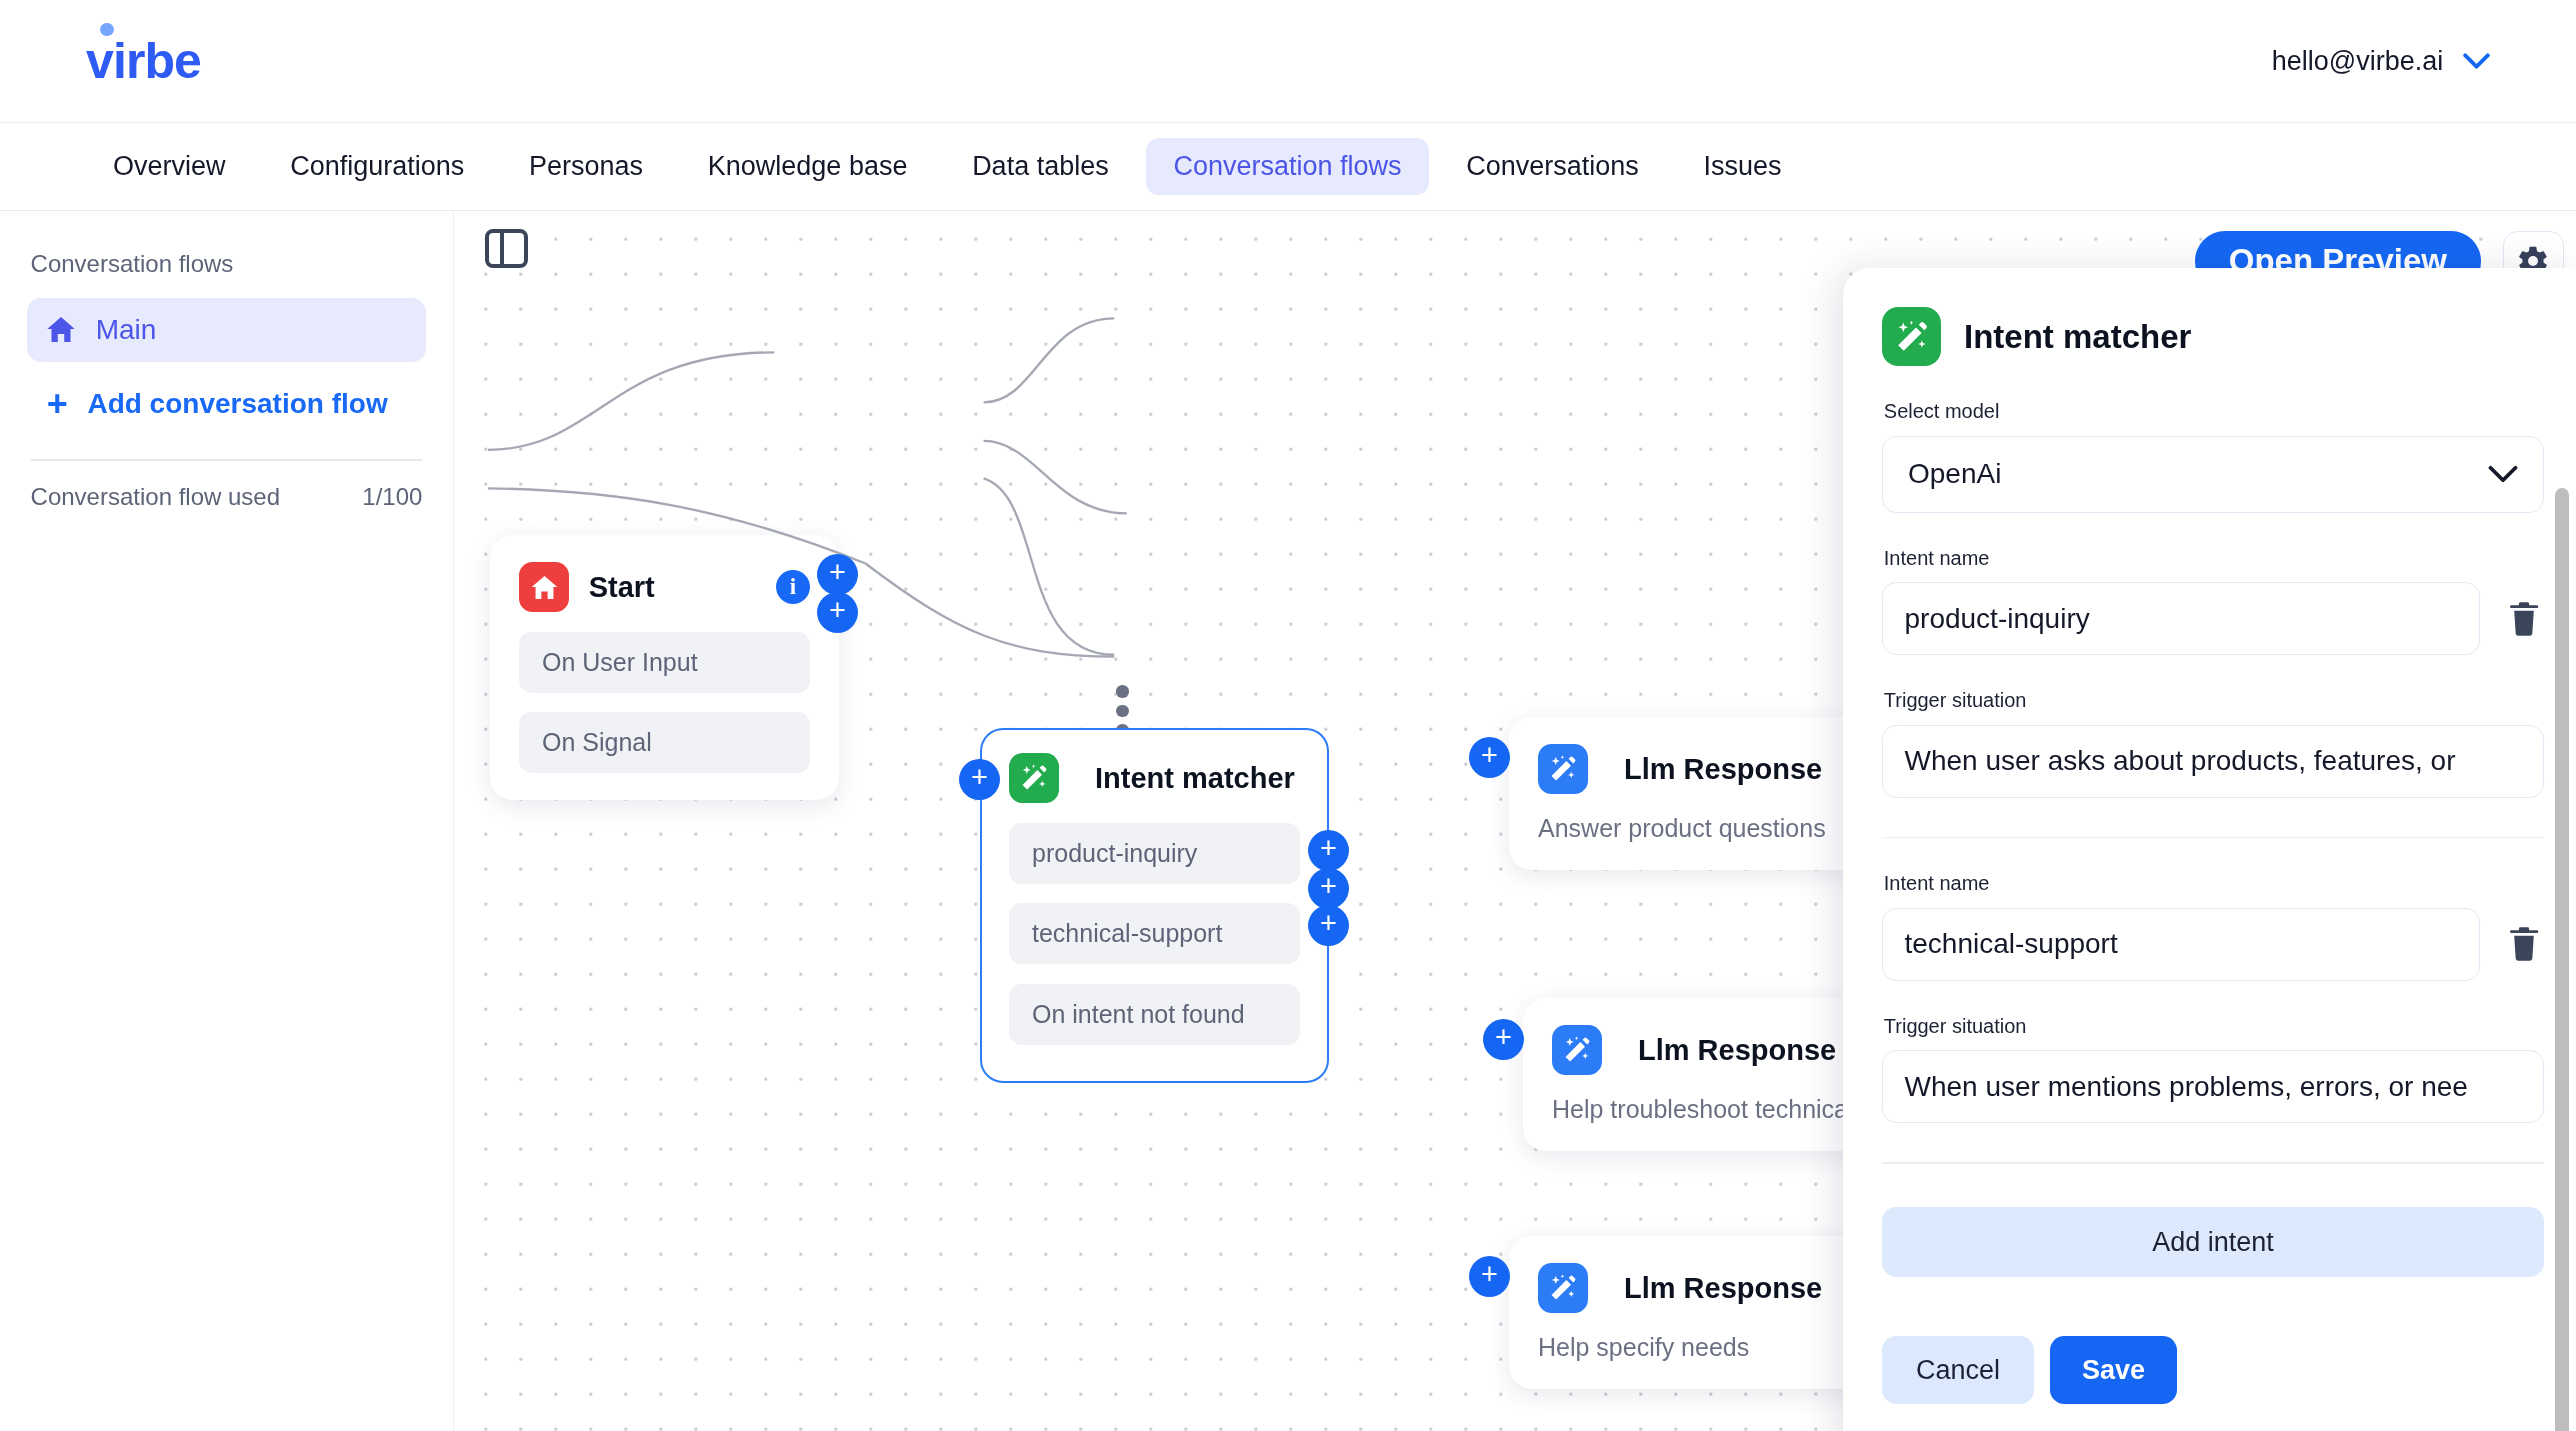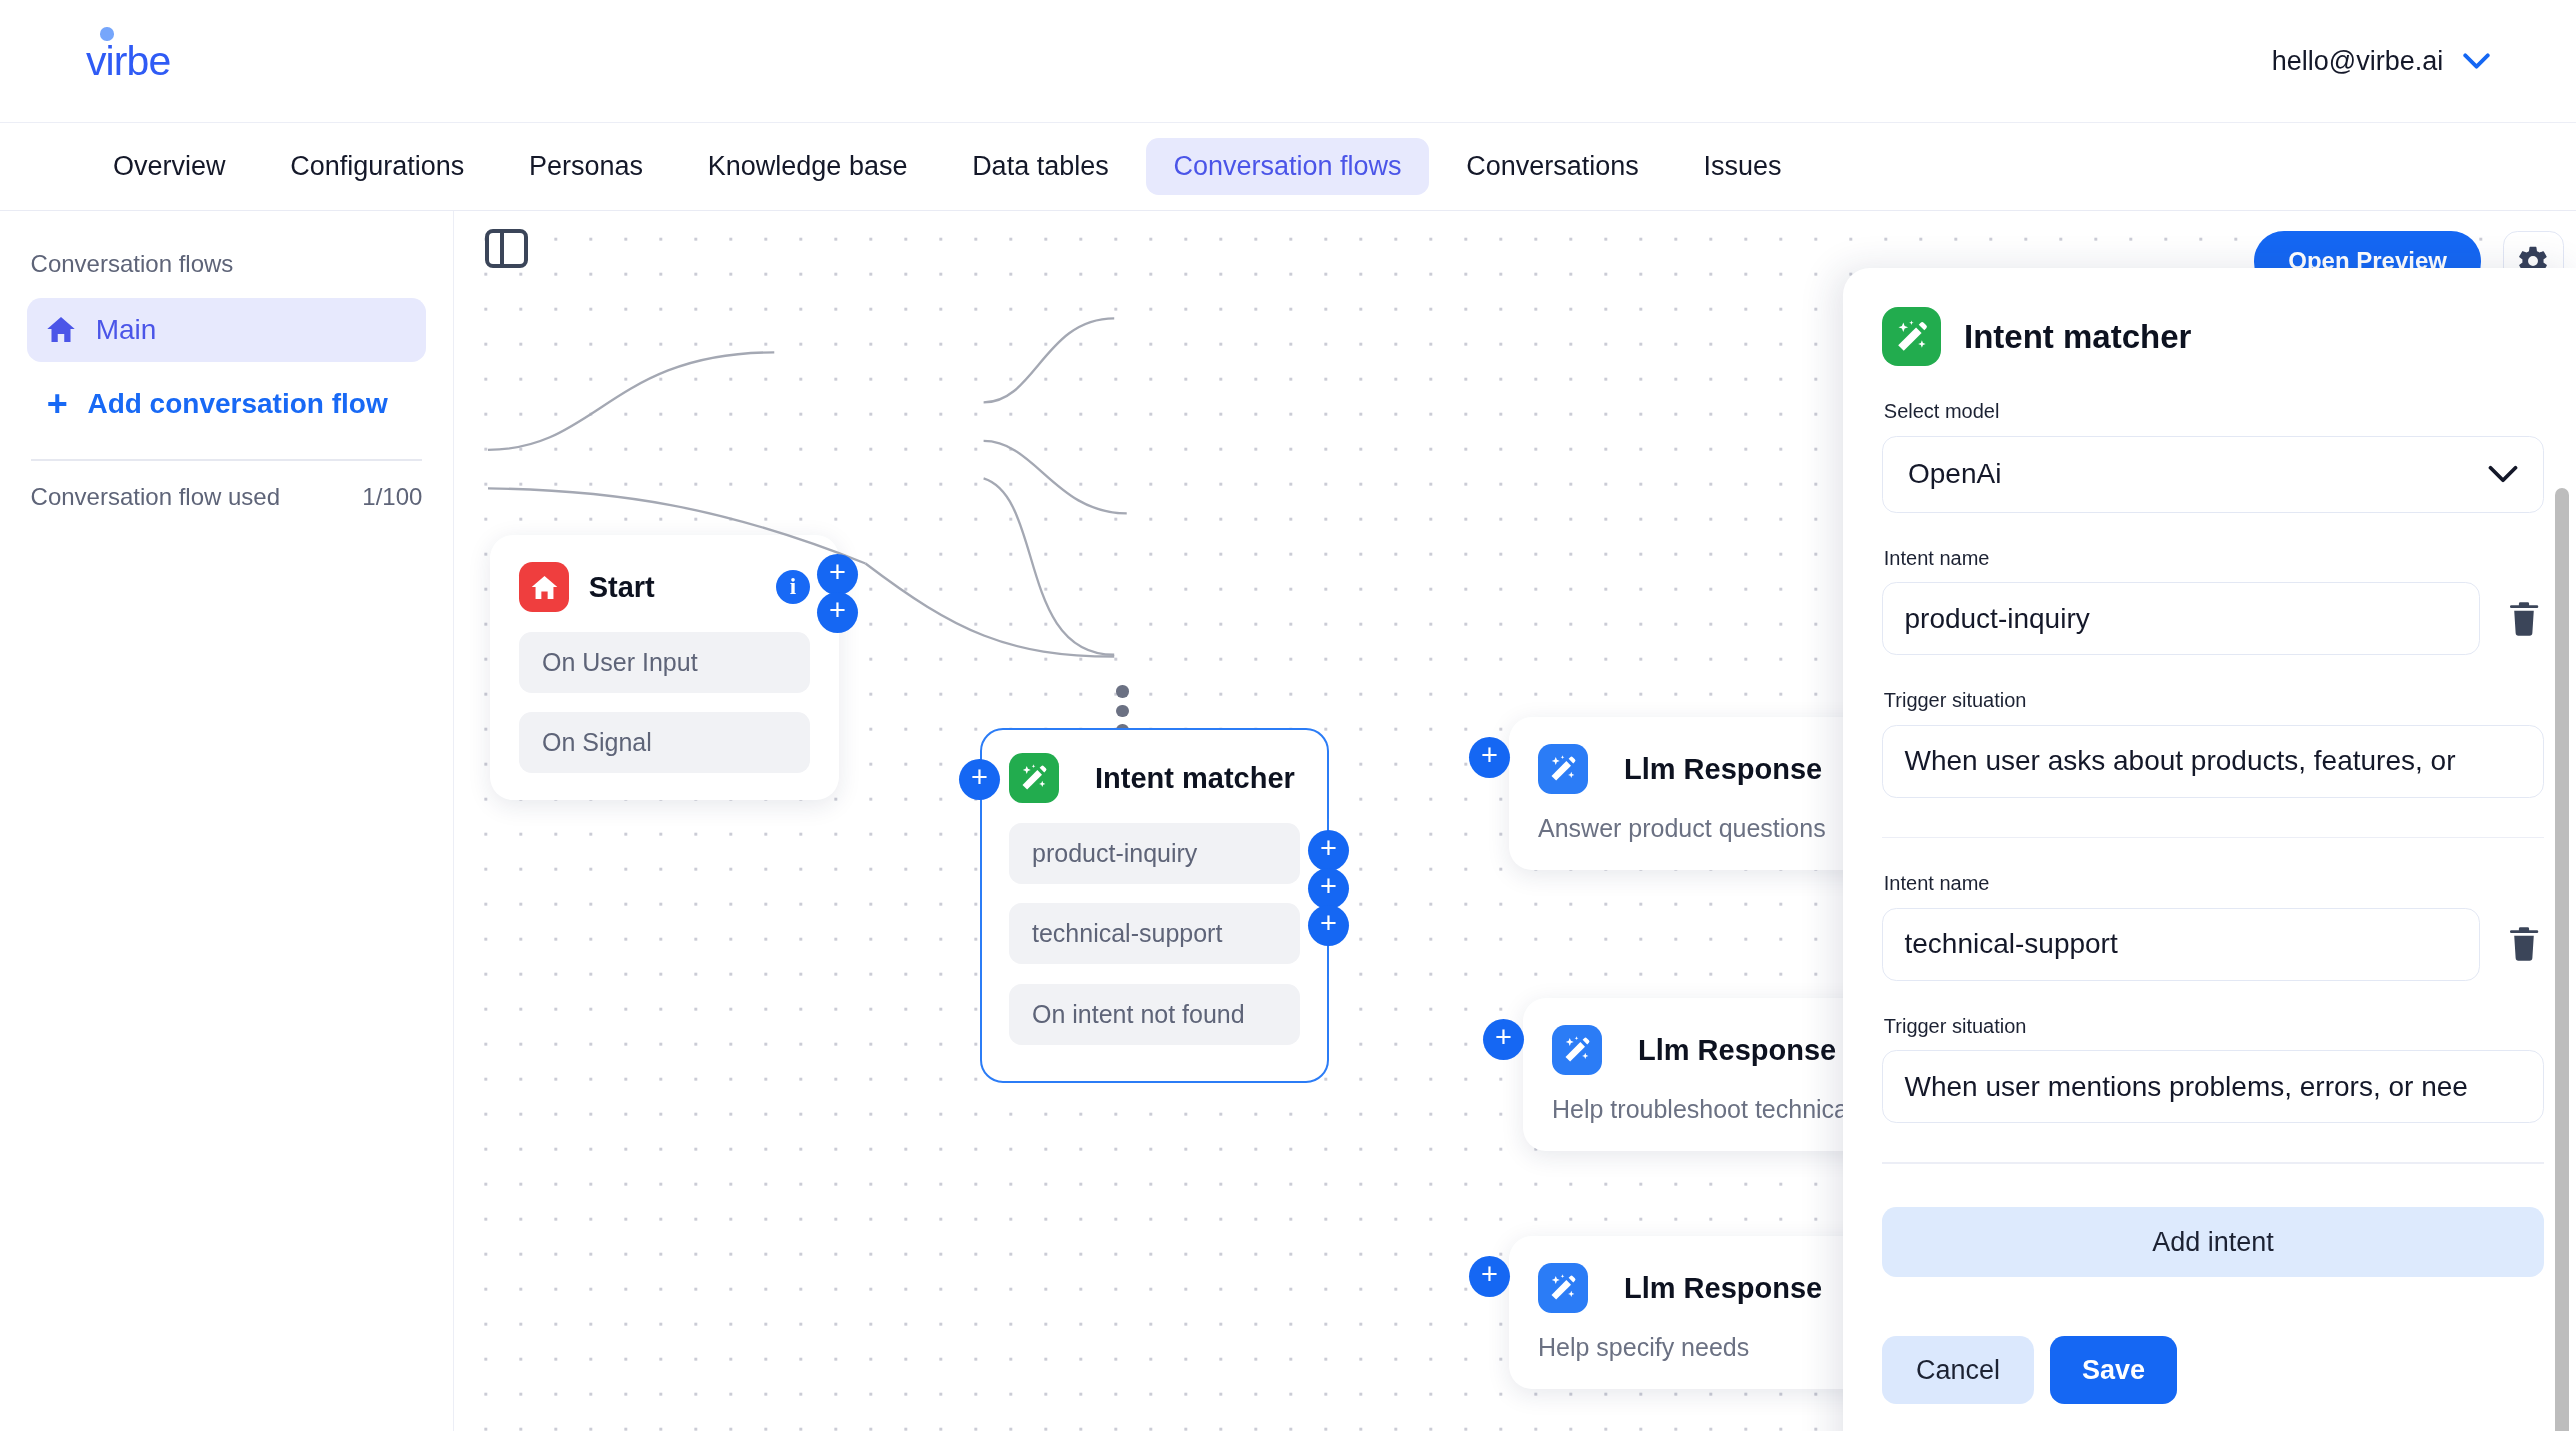--- a/index.html
+++ b/index.html
@@ -14,21 +14,21 @@
   .topbar {
     height: 123px;
     display: flex; align-items: center; justify-content: space-between;
     padding: 0 86px 0 86px;
     background: #fff;
     border-bottom: 1.8px solid #eceef6;
     position: relative;
   }
   .logo-wrap { display: flex; align-items: flex-end; position: relative; }
   .logo-text {
-    font-size: 41px; font-weight: 400; color: #2f5bf5;
+    font-size: 50px; font-weight: 700; color: #2f5bf5;
     letter-spacing: -0.9px; line-height: 1;
   }
   .logo-dot {
     position: absolute; left: 14.3px; top: -13.4px;
     width: 13.4px; height: 13.4px; border-radius: 50%;
     background: #76a6fb;
   }
   .account {
     display: flex; align-items: center; gap: 19.7px;
   }
@@ -98,21 +98,21 @@
     box-sizing: border-box; cursor: pointer; background: #fff;
   }
   .canvas-toggle:after {
     content: ""; position: absolute; left: 10.7px; top: -0.9px;
     width: 4.5px; height: 32px; background: #3b4559;
   }
   .preview-btn {
     position: absolute; right: 95px; top: 19.7px;
     height: 61px; padding: 0 34px;
     display: flex; align-items: center; justify-content: center;
-    background: #1567f3; color: #fff; font-size: 24px; font-weight: 600;
+    background: #1567f3; color: #fff; font-size: 33px; font-weight: 600;
     border-radius: 30px; cursor: pointer; z-index: 30;
   }
   .gear-btn {
     position: absolute; right: 12.5px; top: 19.7px;
     width: 61px; height: 61px; border-radius: 14.3px;
     background: #fff; border: 1.8px solid #e2e7f5;
     display: flex; align-items: center; justify-content: center;
     cursor: pointer; z-index: 30;
   }
 

